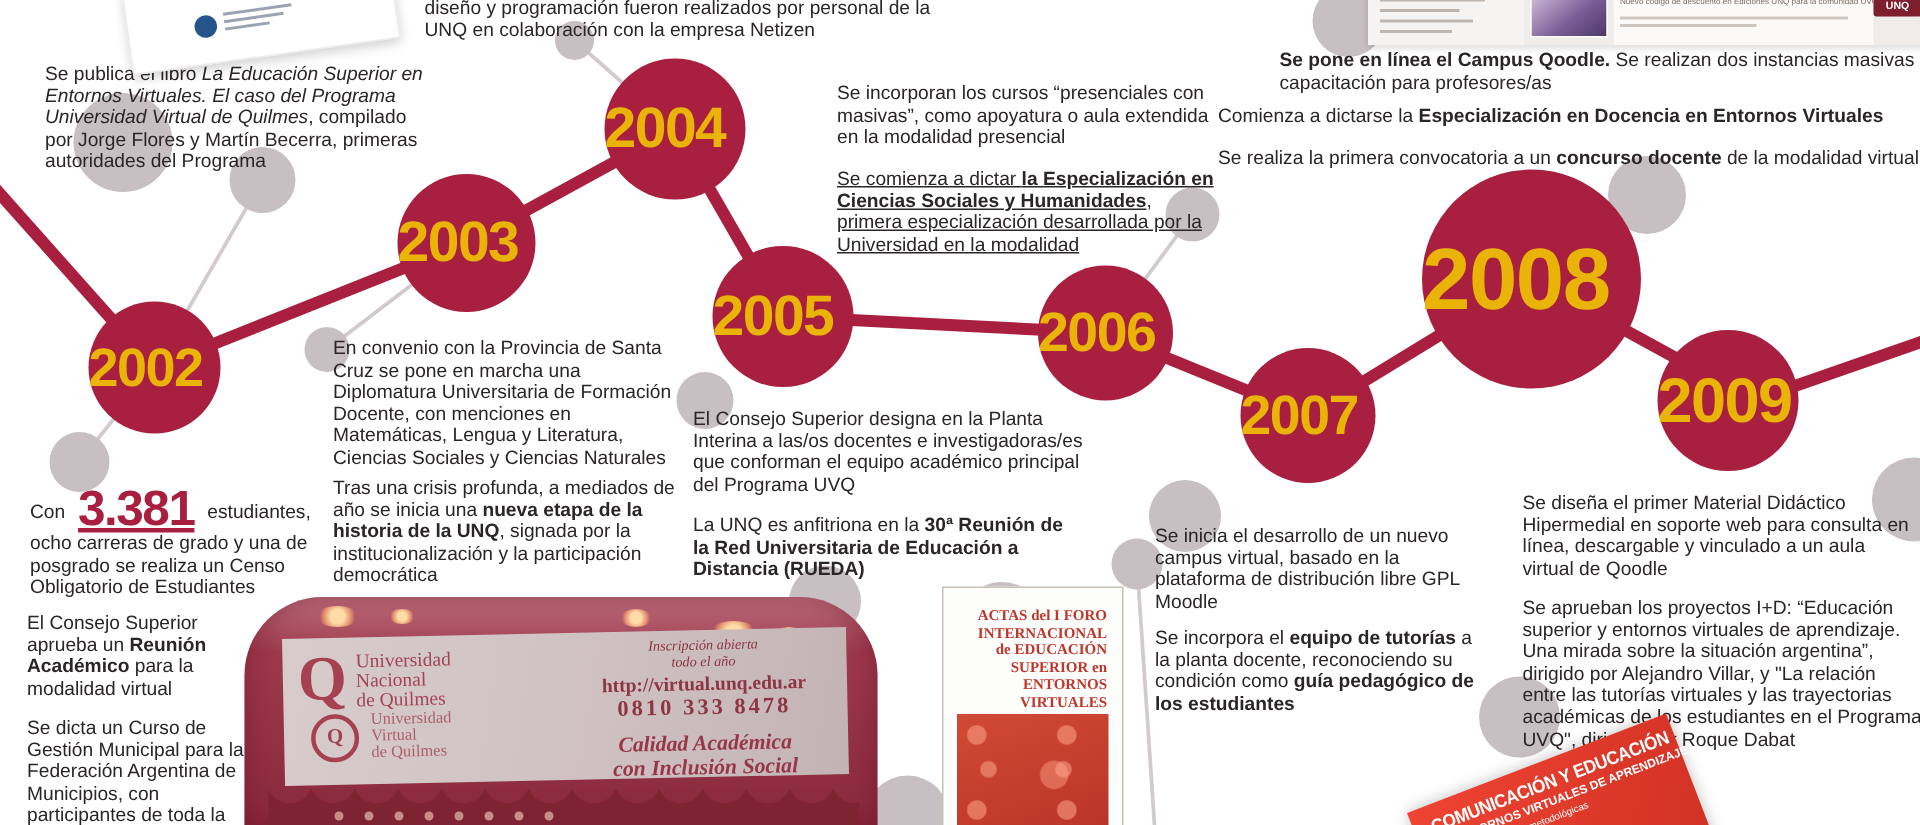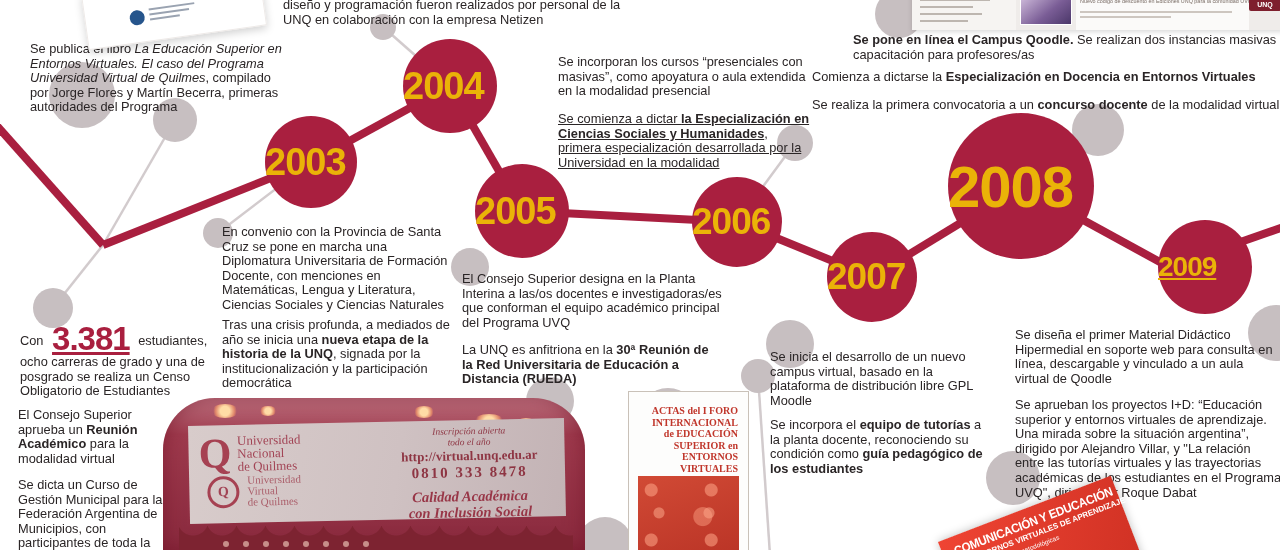--- a/index.html
+++ b/index.html
@@ -119,39 +119,42 @@
       <line x1="311" y1="162" x2="450" y2="86"></line>
       <line x1="450" y1="86" x2="522" y2="211"></line>
       <line x1="522" y1="211" x2="737" y2="222"></line>
       <line x1="737" y1="222" x2="872" y2="277"></line>
       <line x1="872" y1="277" x2="1021" y2="186"></line>
       <line x1="1021" y1="186" x2="1169" y2="267"></line>
       <line x1="1169" y1="267" x2="1292" y2="224"></line>
     </g>
   </svg>
 
+  <div class="node" style="left:59px;top:201px;width:88px;height:88px;font-size:36px;">
+    <span>2002</span>
+    </div>
   <div class="node" style="left:265px;top:116px;width:92px;height:92px;font-size:38px;">
     <span>2003</span>
     </div>
   <div class="node" style="left:403px;top:39px;width:94px;height:94px;font-size:38px;">
     <span>2004</span>
     </div>
   <div class="node" style="left:475px;top:164px;width:94px;height:94px;font-size:38px;">
     <span>2005</span>
     </div>
   <div class="node" style="left:692px;top:177px;width:90px;height:90px;font-size:37px;">
     <span>2006</span>
     </div>
   <div class="node" style="left:827px;top:232px;width:90px;height:90px;font-size:37px;">
     <span>2007</span>
     </div>
   <div class="node" style="left:948px;top:113px;width:146px;height:146px;font-size:58px;">
     <span>2008</span>
     </div>
-  <div class="node" style="left:1158px;top:220px;width:94px;height:94px;font-size:28px;text-decoration:underline;">
+  <div class="node" style="left:1105px;top:220px;width:94px;height:94px;font-size:42px;">
     <span>2009</span>
     </div>
 
   <div class="note" style="left:283px;top:-2px;width:345px;"><span class="">diseño y programación fueron realizados por personal de la UNQ en colaboración con la empresa Netizen</span></div>
   <div class="note" style="left:30px;top:42px;width:255px;"><span class="">Se publica el libro </span><span class="i">La Educación Superior en Entornos Virtuales. El caso del Programa Universidad Virtual de Quilmes</span><span class="">, compilado por Jorge Flores y Martín Becerra, primeras autoridades del Programa</span></div>
   <div class="note" style="left:558px;top:55px;width:252px;"><span class="">Se incorporan los cursos “presenciales con masivas”, como apoyatura o aula extendida en la modalidad presencial</span></div>
   <div class="note" style="left:558px;top:112px;width:252px;text-decoration:underline;"><span class="">Se comienza a dictar </span><span class="b">la Especialización en Ciencias Sociales y Humanidades</span><span class="">, primera especialización desarrollada por la Universidad en la modalidad</span></div>
   <div class="note" style="left:812px;top:33px;width:445px;margin-left:41px;"><span class="b">Se pone en línea el Campus Qoodle.</span><span class=""> Se realizan dos instancias masivas de capacitación para profesores/as</span></div>
   <div class="note" style="left:812px;top:70px;width:520px;"><span class="">Comienza a dictarse la </span><span class="b">Especialización en Docencia en Entornos Virtuales</span></div>
   <div class="note" style="left:812px;top:98px;width:520px;"><span class="">Se realiza la primera convocatoria a un </span><span class="b">concurso docente</span><span class=""> de la modalidad virtual</span></div>

